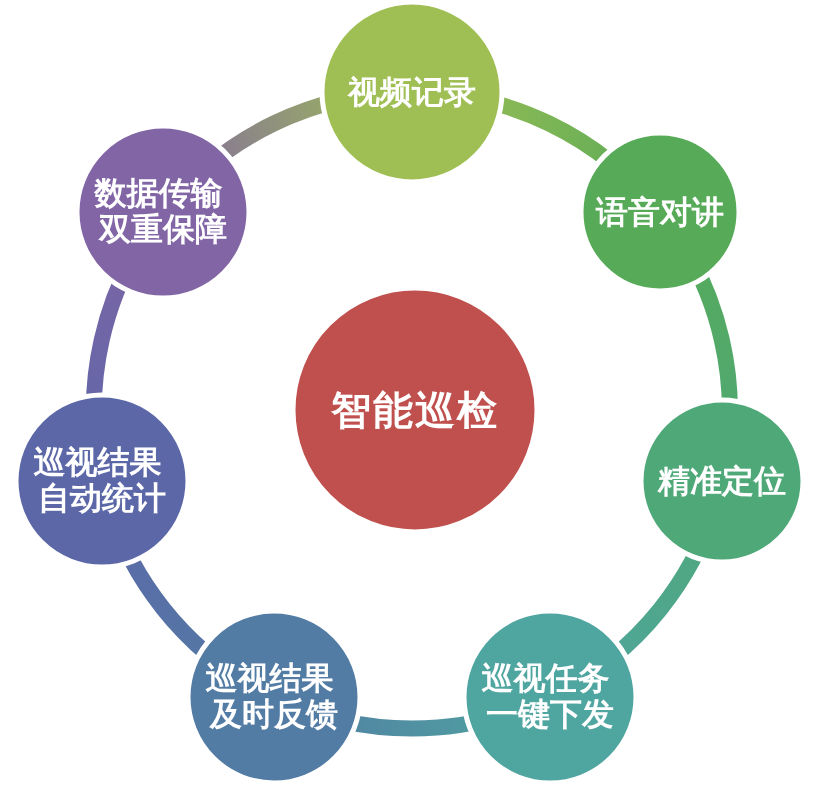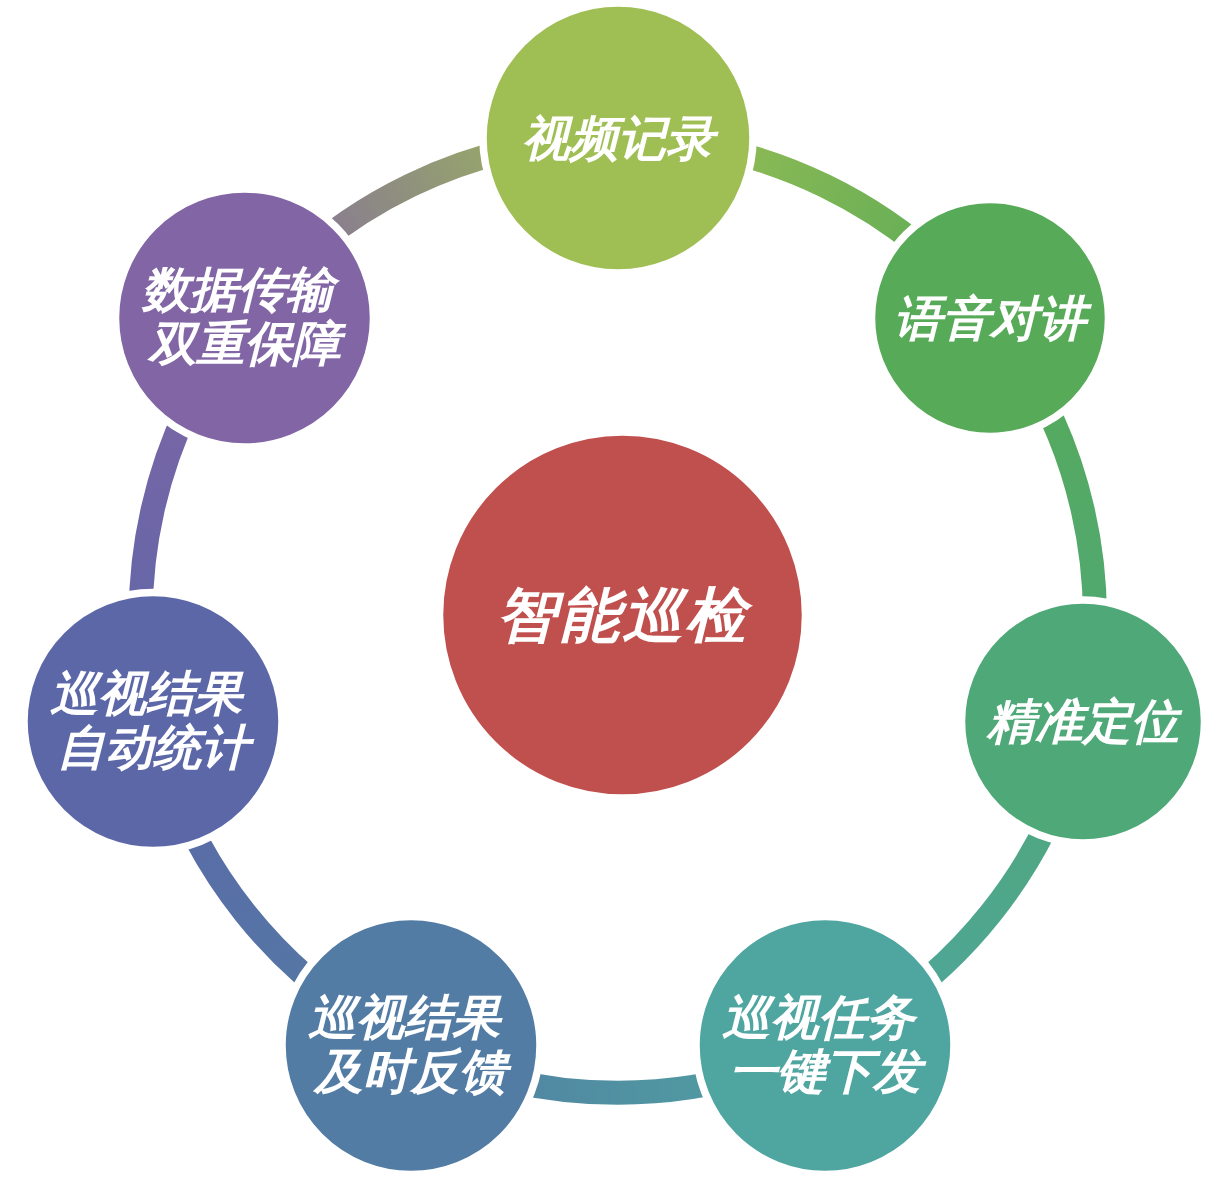--- a/index.html
+++ b/index.html
@@ -6,21 +6,20 @@
     margin: 0;
     padding: 0;
     background: #ffffff;
   }
   .stage {
     width: 813px;
     height: 793px;
     position: relative;
     background: #ffffff;
     overflow: hidden;
-    font-style: italic;
   }
   svg text {
     font-family: "Liberation Sans", "DejaVu Sans", sans-serif;
     font-weight: bold;
     fill: #ffffff;
   }
   .node-label { font-size: 32px; }
   .center-label { font-size: 40px; letter-spacing: 2px; }
 </style>
 </head>

